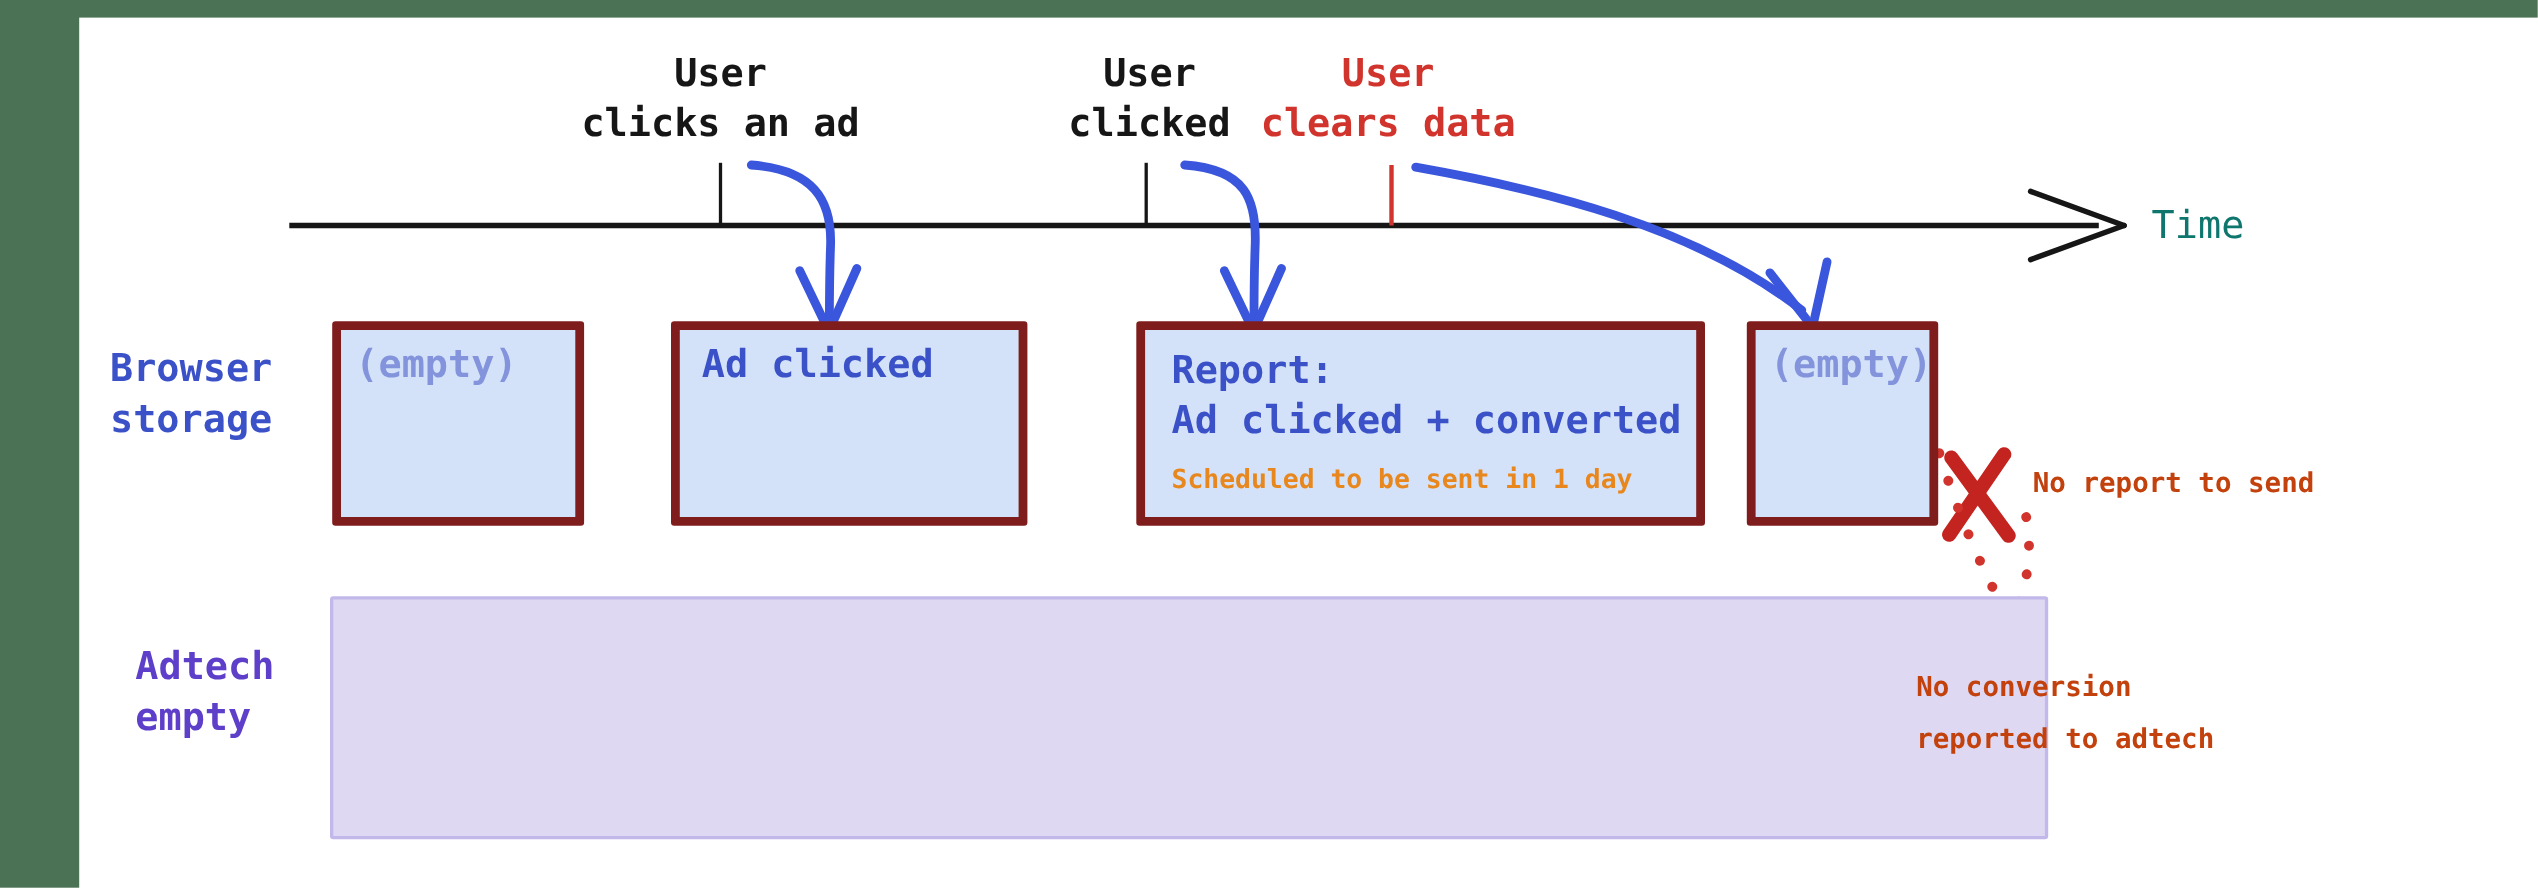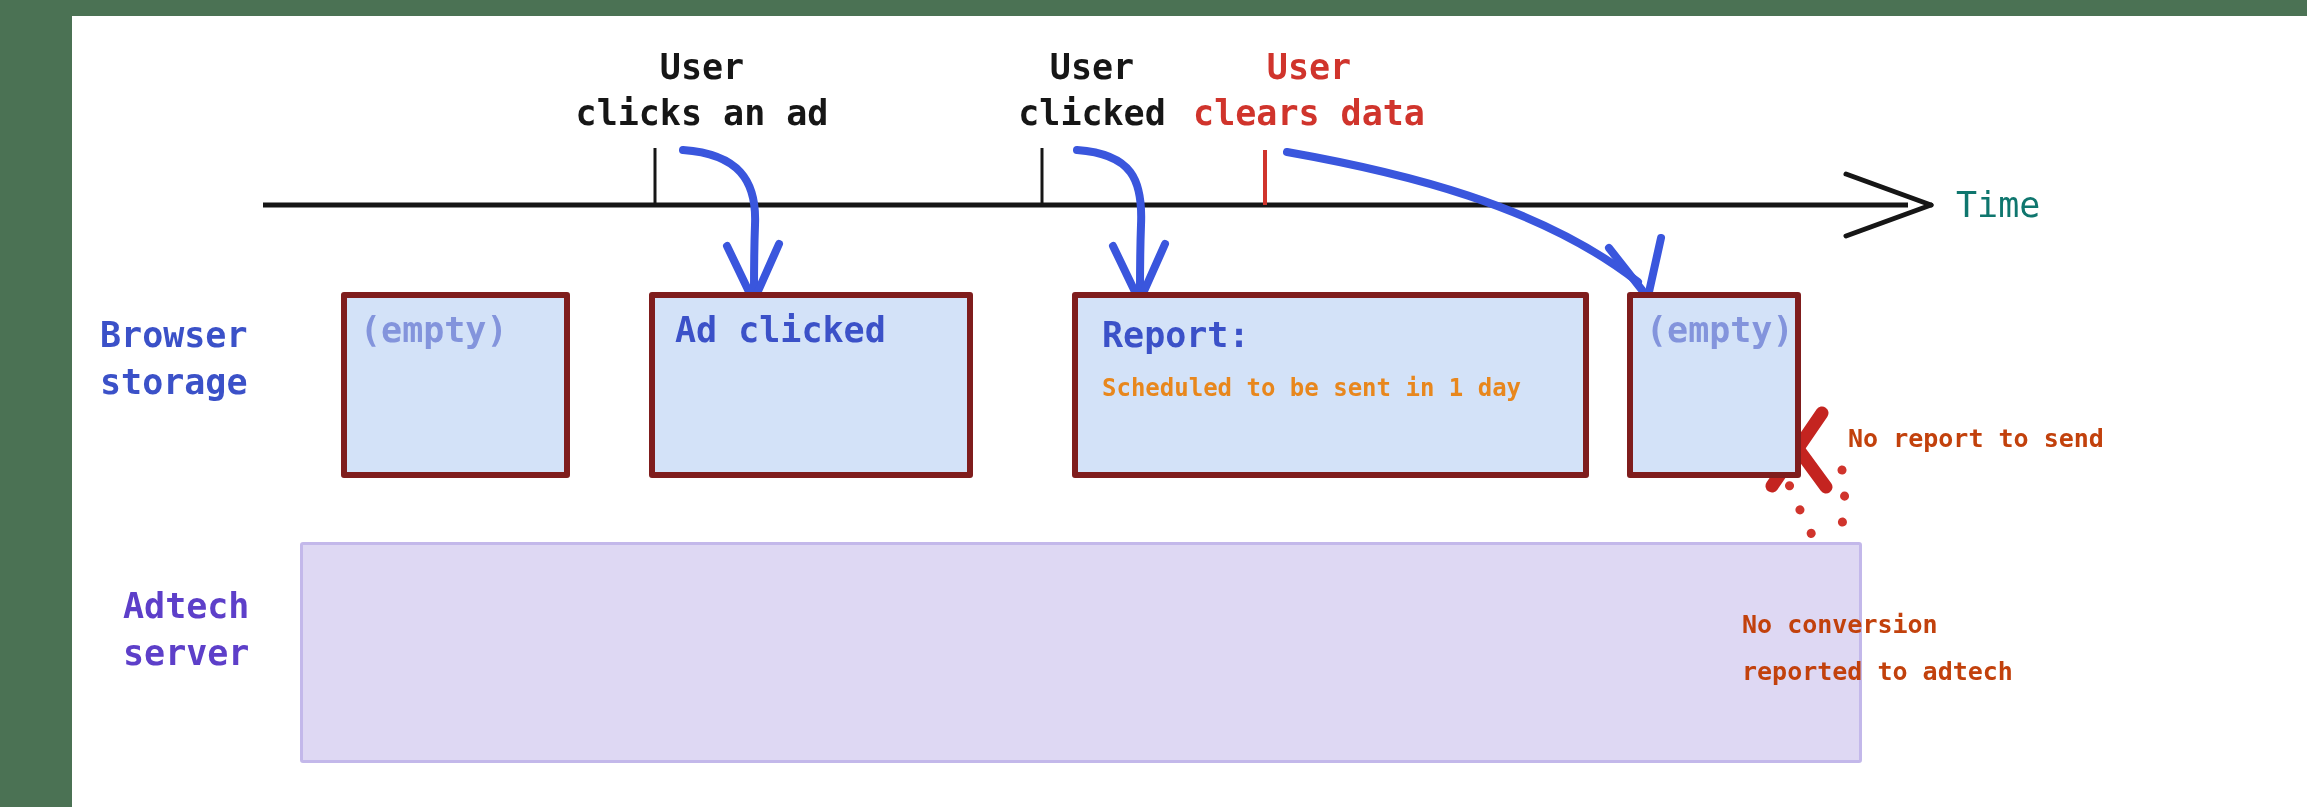--- a/index.html
+++ b/index.html
@@ -10,36 +10,36 @@
   }
   .abs{position:absolute;}
   
   .frame-top{left:0;top:0;width:2307px;height:16px;background:#4b7254;}
   .frame-left{left:0;top:0;width:72px;height:807px;background:#4b7254;}
   
   #overlay{left:0;top:0;width:2307px;height:807px;pointer-events:none;}
   
   .event-label{
     top:44px;transform:translateX(-50%);text-align:center;
-    font-size:35px;font-weight:bold;line-height:46px;white-space:nowrap;color:#161616;margin-left:47px;
+    font-size:35px;font-weight:bold;line-height:46px;white-space:nowrap;color:#161616;
   }
   .event-label.red{color:#d0342c;}
   .event-1{left:655px;}
   .event-2{left:1045px;}
   .event-3{left:1262px;}
   
   .time-label{left:1956px;top:185px;font-size:35px;font-weight:500;color:#0f766e;}
   
   .row-label{font-size:35px;font-weight:bold;line-height:47px;white-space:pre-line;}
   .row-label.browser{left:100px;top:312px;color:#3b51c8;}
   .row-label.adtech{left:123px;top:583px;color:#5d3fc9;}
   
   .sbox{
-    top:292px;height:186px;background:#d3e2f8;border:6px solid #7f1d1d;
-    border-radius:3px;box-sizing:border-box;margin-left:39px;
+    top:292px;height:186px;background:#d3e2f8;border:8px solid #7f1d1d;
+    border-radius:3px;box-sizing:border-box;
   }
   .sbox .empty-text{display:block;padding:12px 0 0 13px;font-size:35px;font-weight:bold;color:#8394dc;}
   .sbox .main-text{display:block;padding:12px 0 0 20px;font-size:35px;font-weight:bold;color:#3b51c8;}
   .sbox-1{left:302px;width:229px;}
   .sbox-2{left:610px;width:324px;}
   .sbox-3{left:1033px;width:517px;}
   .sbox-4{left:1588px;width:174px;}
   .sbox-3 .report-line{display:block;font-size:35px;font-weight:bold;line-height:46px;color:#3b51c8;}
   .sbox-3 .report-block{padding:14px 0 0 24px;}
   .sbox-3 .report-note{display:block;margin-top:16px;font-size:24px;font-weight:bold;color:#e8871d;}
@@ -115,31 +115,32 @@
 <div class="abs event-label event-3 red">
   <span>User</span><br>
   <span>clears data</span>
 </div>
 
 <div class="abs time-label">Time</div>
 
 <div class="abs row-label browser">Browser
 storage</div>
 <div class="abs row-label adtech">Adtech
-server</div>
+empty</div>
 
 <div class="abs sbox sbox-1">
   <span class="empty-text">(empty)</span>
 </div>
 <div class="abs sbox sbox-2">
   <span class="main-text">Ad clicked</span>
 </div>
 <div class="abs sbox sbox-3">
   <div class="report-block">
     <span class="report-line">Report:</span>
+    <span class="report-line">Ad clicked + converted</span>
     <span class="report-note">Scheduled to be sent in 1 day</span>
   </div>
 </div>
 <div class="abs sbox sbox-4">
   <span class="empty-text">(empty)</span>
 </div>
 
 <div class="abs server-box"></div>
 
 <div class="abs red-note no-report">No report to send</div>

